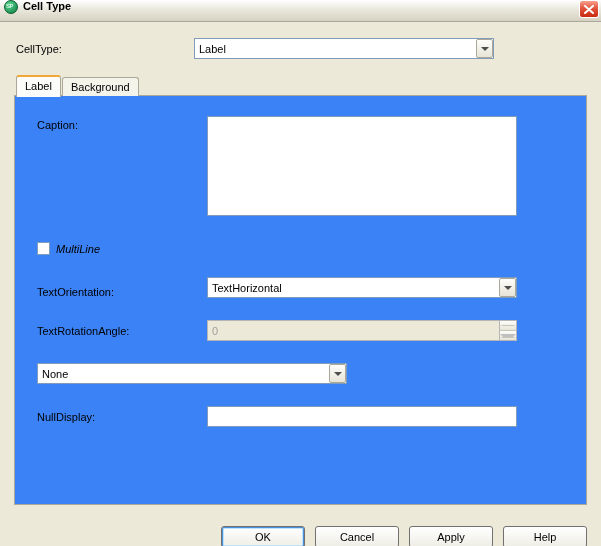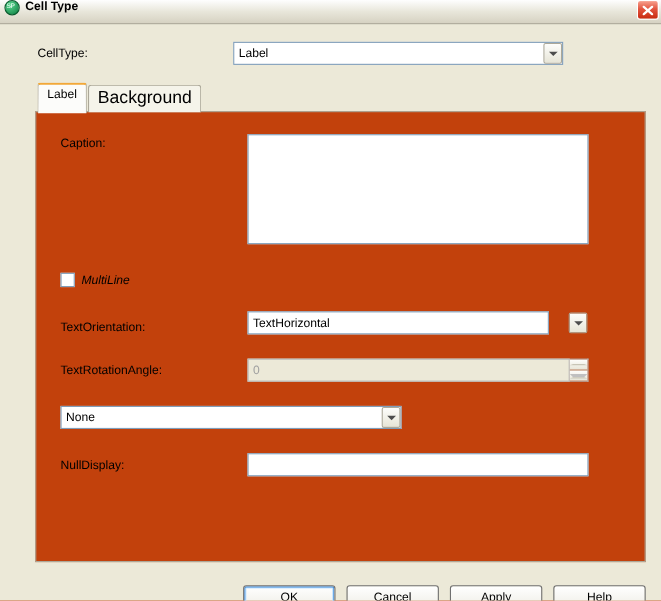--- a/index.html
+++ b/index.html
@@ -42,21 +42,20 @@
     width: 20px; height: 18px;
     background: linear-gradient(to bottom, #f7a08e, #e2543e 45%, #c92a10);
     border: 1px solid #fff;
     border-radius: 3px;
     display: flex; align-items: center; justify-content: center;
     cursor: pointer;
   }
   .close-btn svg { display: block; }
   .content {
     padding: 12px 14px 10px 14px;
-    margin-left: 18px;
   }
   .row { display: flex; align-items: center; }
   .row-top { margin: 4px 0 16px 0; }
   .lbl-celltype { width: 180px; padding-left: 2px; }
   .select {
     appearance: none;
     height: 21px;
     border: 1px solid #7f9db9;
     background: #fff;
     font: inherit;
@@ -102,39 +101,39 @@
   }
   .tab.active {
     background: #fcfcfa;
     border-top: 2px solid #f2a838;
     z-index: 3;
     margin-bottom: -1px;
     padding-bottom: 4px;
   }
   .tab.inactive {
     margin-top: 2px;
-    font-size: 16px;
+    font-size: 11px;
   }
   .panel {
     border: 1px solid #aca899;
     background: #fcfcfa;
     padding: 20px 22px 22px 22px;
     position: relative;
     top: -1px;
     min-height: 410px;
     background: #f4f3ee;
   }
   .panel {
     background: #f4f3ee;
   }
   .panel {
     background: #fcfcf7;
   }
   .panel {
-    background: #c2410c;
+    background: #3b82f6;
   }
   .form-row {
     display: flex;
     align-items: flex-start;
     margin-bottom: 0;
   }
   .form-label {
     width: 170px;
     padding-top: 3px;
   }
@@ -265,21 +264,21 @@
       <span class="cb"></span>
       <span>MultiLine</span>
     </div>
 
 
     <div class="section-gap"></div>
 
     <div class="form-row" style="align-items:flex-end">
       <div class="form-label" style="padding-top:0">TextOrientation:</div>
       <div class="select-wrap wide-select">
-        <input class="select" style="width: 274px;" readonly="" value="TextHorizontal">
+        <input class="select" style="width: 310px;" readonly="" value="TextHorizontal">
         <div class="arrow-btn">
             <div class="arrow-down"></div>
           </div>
       </div>
     </div>
 
     <div style="height:22px"></div>
 
     <div class="form-row" style="align-items:center">
       <div class="form-label" style="padding-top:0">TextRotationAngle:</div>

